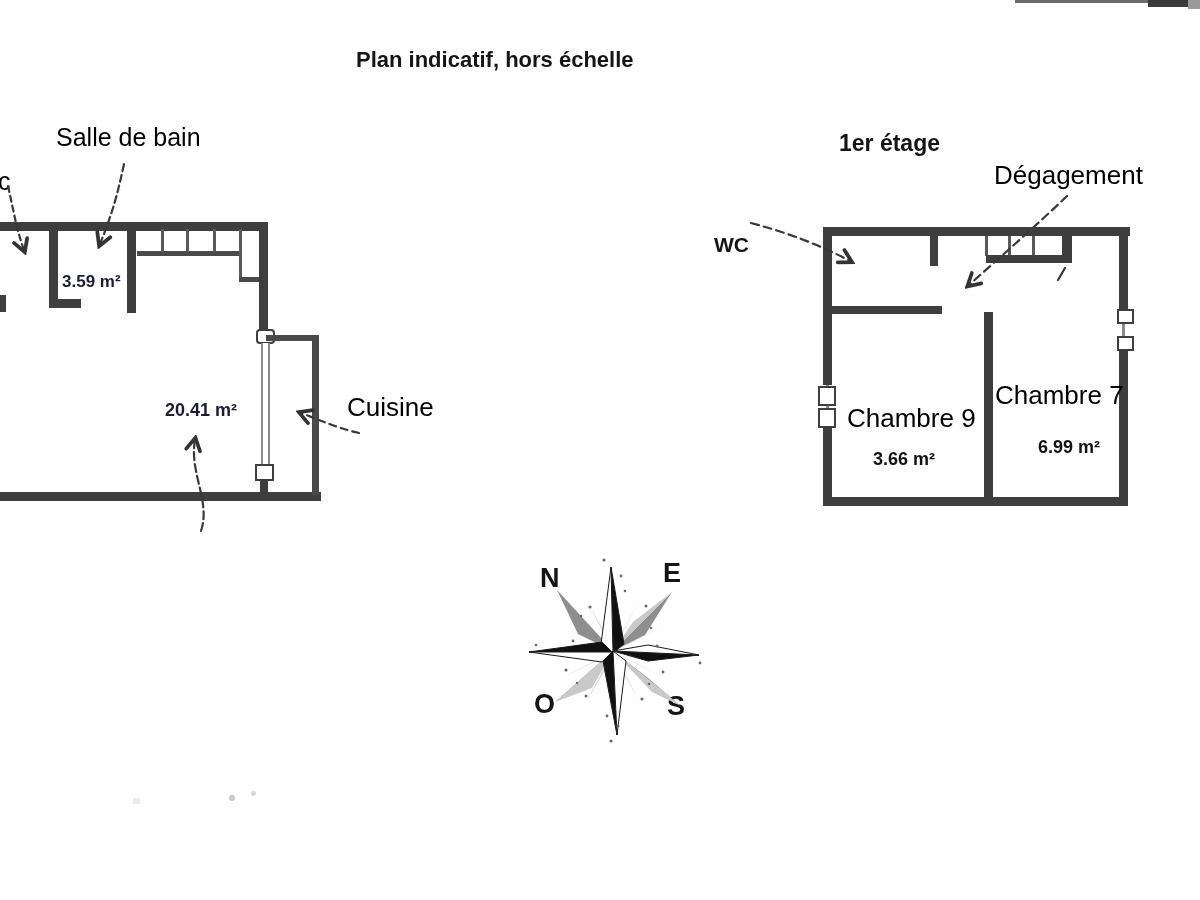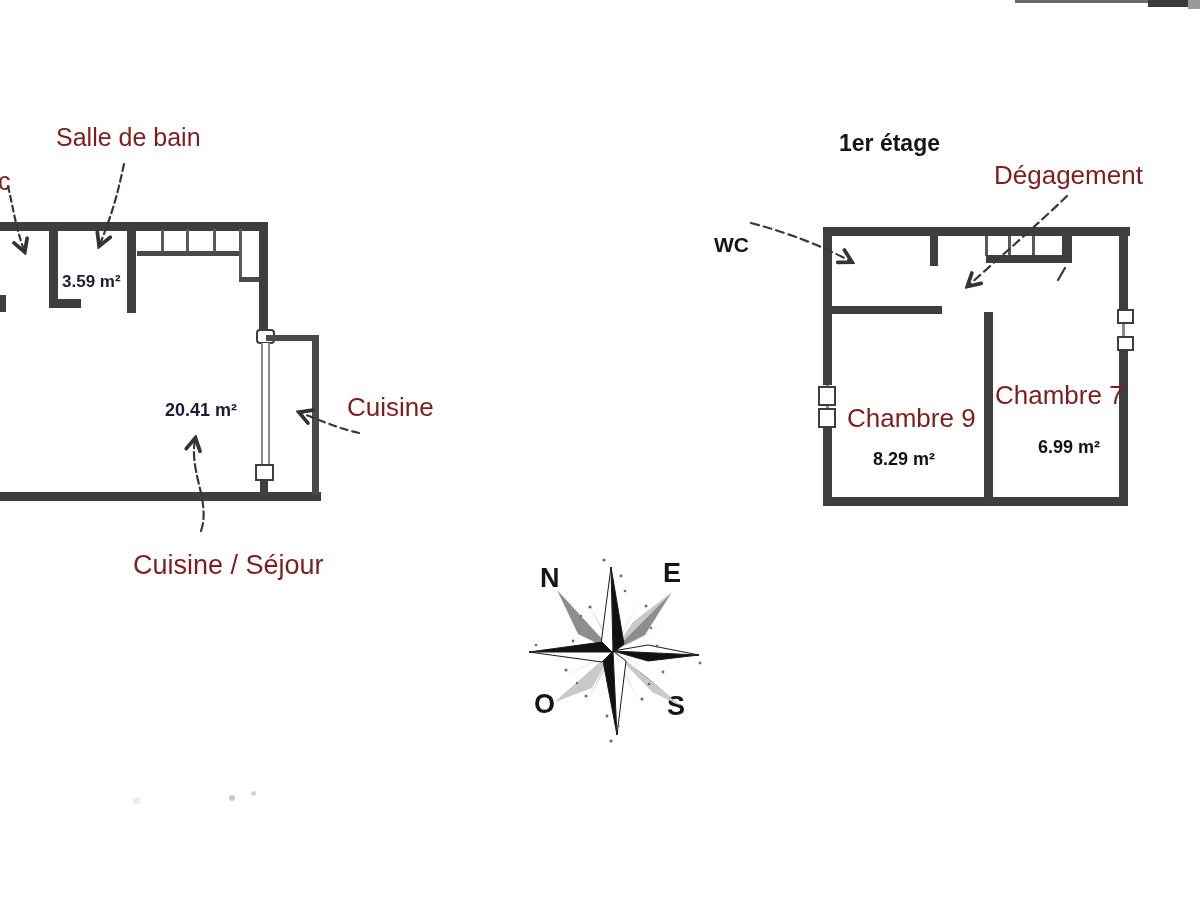--- a/index.html
+++ b/index.html
@@ -4,21 +4,21 @@
 <style>
   html,body{margin:0;padding:0;background:#ffffff;}
   #stage{
     position:relative;width:1200px;height:900px;background:#ffffff;overflow:hidden;
     font-family:"Liberation Sans",sans-serif;
   }
   .wall{position:absolute;background:#3e3e3e;}
   .wall-md{position:absolute;background:#4a4a4a;}
   .thin{position:absolute;background:#5a5a5a;}
   .lbl{position:absolute;white-space:nowrap;line-height:1.05;}
-  .gray-lbl{color:#7f1d1d;font-size:26px;}
+  .gray-lbl{color:#000000;font-size:26px;}
   .black-lbl{color:#151515;font-weight:bold;}
   .navy-area{color:#1c1c38;font-weight:bold;font-size:18px;}
   .black-area{color:#121212;font-weight:bold;font-size:18px;}
   .handle{position:absolute;background:#ffffff;border:2px solid #3e3e3e;box-sizing:border-box;}
   .door-glass{position:absolute;background:#ffffff;border-left:2px solid #8a8a8a;border-right:2px solid #8a8a8a;box-sizing:border-box;}
   .artifact{position:absolute;}
   svg{position:absolute;left:0;top:0;pointer-events:none;}
 </style>
 </head>
 <body>
@@ -26,20 +26,21 @@
 <div id="stage">
 
   <div class="artifact" style="left:1015px;top:0;width:185px;height:3px;background:#6a6a6a;"></div>
   <div class="artifact" style="left:1148px;top:0;width:40px;height:7px;background:#3a3a3a;"></div>
   <div class="artifact" style="left:1188px;top:0;width:12px;height:9px;background:#9a9a9a;"></div>
 
   <div class="artifact" style="left:229px;top:795px;width:6px;height:6px;background:#c9c9c9;border-radius:50%;"></div>
   <div class="artifact" style="left:251px;top:791px;width:5px;height:5px;background:#d5d5d5;border-radius:50%;"></div>
   <div class="artifact" style="left:133px;top:798px;width:7px;height:6px;background:#ececec;"></div>
 
+  <div class="lbl black-lbl" style="left:356px;top:48px;font-size:22px;">Plan indicatif, hors échelle</div>
 
   <div class="wall" style="left:0;top:222px;width:268px;height:9px;"></div>
 
   <div class="wall" style="left:0;top:295px;width:6px;height:17px;"></div>
 
   <div class="wall" style="left:49px;top:228px;width:9px;height:80px;"></div>
   <div class="wall" style="left:49px;top:299px;width:32px;height:9px;"></div>
   <div class="wall" style="left:127px;top:228px;width:9px;height:85px;"></div>
 
   <div class="wall-md" style="left:137px;top:251px;width:104px;height:5px;"></div>
@@ -59,21 +60,20 @@
   <div class="wall" style="left:0;top:492px;width:321px;height:9px;"></div>
 
   <div class="wall-md" style="left:266px;top:335px;width:52px;height:6px;"></div>
   <div class="wall-md" style="left:312px;top:335px;width:7px;height:160px;"></div>
 
   <div class="lbl gray-lbl" style="left:-2px;top:168px;font-size:25px;">c</div>
   <div class="lbl gray-lbl" style="left:56px;top:124px;font-size:25px;">Salle de bain</div>
   <div class="lbl navy-area" style="left:62px;top:273px;font-size:17px;">3.59 m²</div>
   <div class="lbl navy-area" style="left:165px;top:401px;">20.41 m²</div>
   <div class="lbl gray-lbl" style="left:347px;top:394px;">Cuisine</div>
-  <div class="lbl gray-lbl" style="left:133px;top:551px;font-size:27px;">Cuisine / Séjour</div>
 
   <div class="wall" style="left:823px;top:227px;width:307px;height:9px;"></div>
 
   <div class="wall" style="left:823px;top:227px;width:9px;height:158px;"></div>
   <div class="thin" style="left:826px;top:385px;width:3px;height:43px;background:#8a8a8a;"></div>
   <div class="handle" style="left:818px;top:386px;width:18px;height:20px;"></div>
   <div class="handle" style="left:818px;top:408px;width:18px;height:20px;"></div>
   <div class="wall" style="left:823px;top:428px;width:9px;height:77px;"></div>
 
   <div class="wall" style="left:1119px;top:227px;width:9px;height:82px;"></div>
@@ -93,21 +93,21 @@
   <div class="thin" style="left:1032px;top:236px;width:3px;height:20px;"></div>
   <div class="wall" style="left:1062px;top:236px;width:10px;height:27px;"></div>
   <div class="wall" style="left:986px;top:255px;width:86px;height:8px;"></div>
 
   <div class="wall" style="left:984px;top:312px;width:9px;height:185px;"></div>
 
   <div class="lbl black-lbl" style="left:799px;top:131px;font-size:23px;margin-left:40px;">1er étage</div>
   <div class="lbl gray-lbl" style="left:994px;top:162px;">Dégagement</div>
   <div class="lbl black-lbl" style="left:714px;top:210px;font-size:21px;font-weight:600;margin-top:24px;">WC</div>
   <div class="lbl gray-lbl" style="left:847px;top:405px;">Chambre 9</div>
-  <div class="lbl black-area" style="left:873px;top:450px;">8.29 m²</div>
+  <div class="lbl black-area" style="left:873px;top:450px;">3.66 m²</div>
   <div class="lbl gray-lbl" style="left:995px;top:382px;">Chambre 7</div>
   <div class="lbl black-area" style="left:1030px;top:438px;margin-left:8px;">6.99 m²</div>
 
   <div class="lbl black-lbl" style="left:540px;top:564px;font-size:27px;">N</div>
   <div class="lbl black-lbl" style="left:663px;top:559px;font-size:27px;">E</div>
   <div class="lbl black-lbl" style="left:534px;top:690px;font-size:27px;">O</div>
   <div class="lbl black-lbl" style="left:667px;top:692px;font-size:27px;">S</div>
 
   <svg width="1200" height="900" viewBox="0 0 1200 900">
     <defs>

